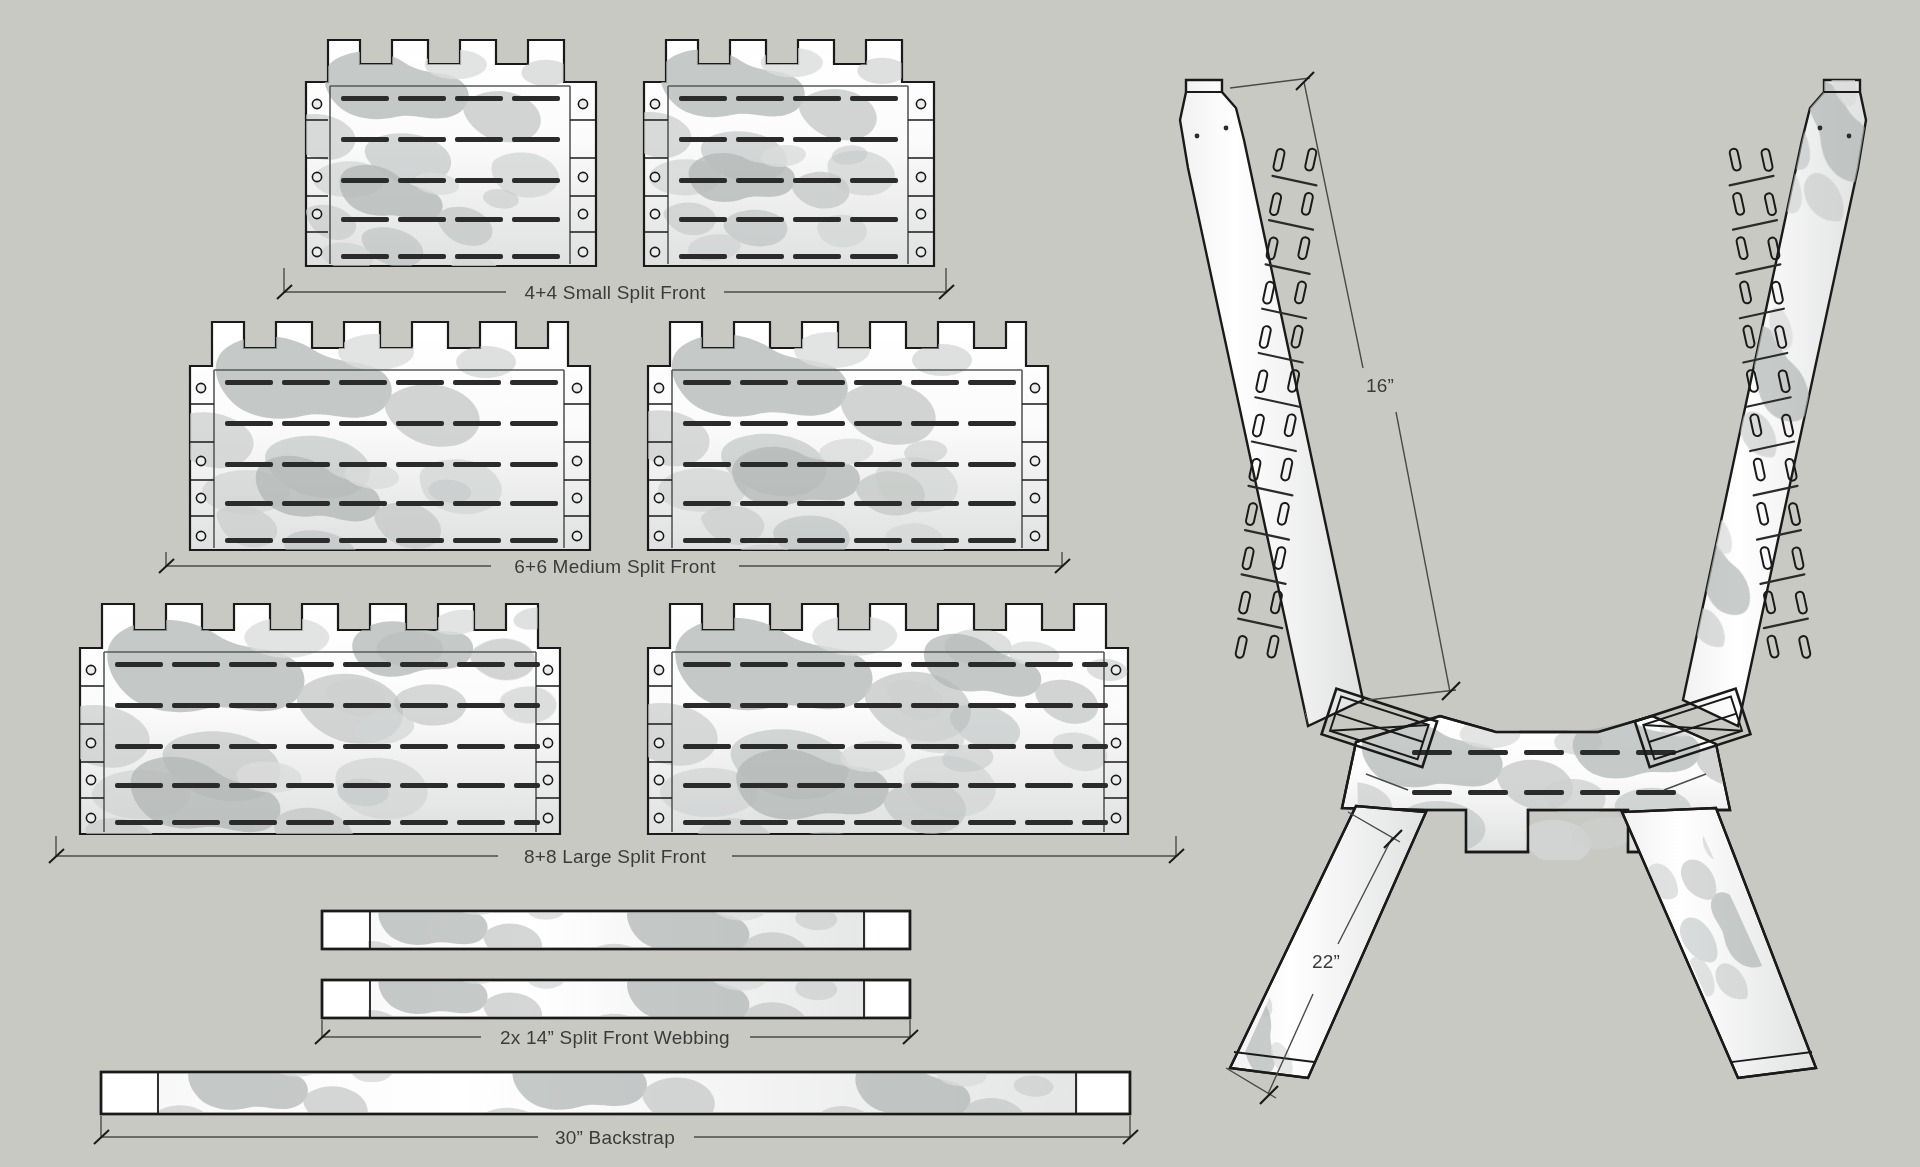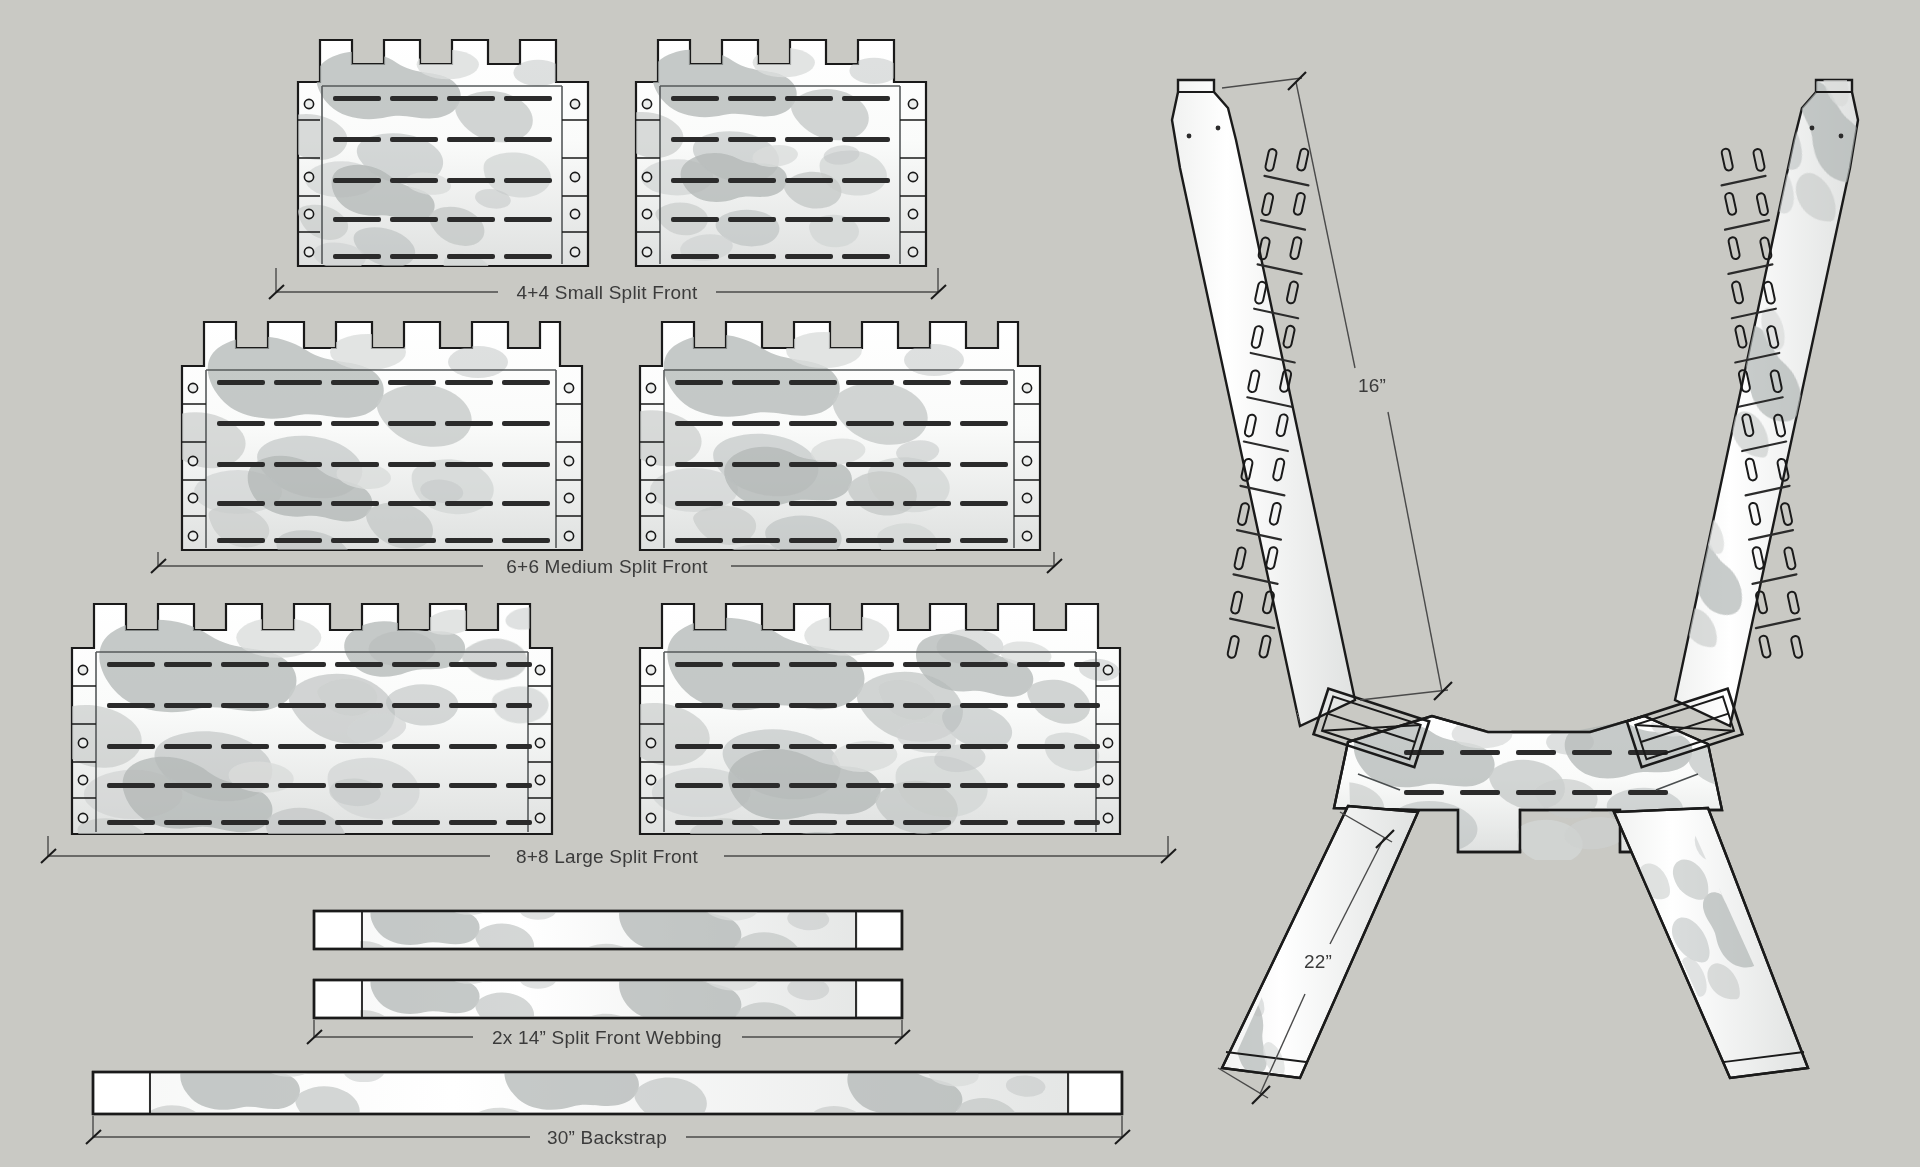--- a/index.html
+++ b/index.html
@@ -1,21 +1,21 @@
 <!DOCTYPE html>
 <html><head>
 <meta charset="utf-8">
 <style>
   html,body{margin:0;padding:0;background:#c9c9c4;}
   body{
     width:1920px;height:1167px;
     font-family:"Liberation Sans","DejaVu Sans",sans-serif;
     overflow:hidden;position:relative;
   }
-  #stage{position:absolute;inset:0;width:1841px;height:1167px;}
+  #stage{position:absolute;inset:0;width:1841px;height:1167px;margin-left:8px;}
   svg#drawing{display:block;width:1920px;height:1167px;}
 
   .dim-label{
     font-family:"Liberation Sans","DejaVu Sans",sans-serif;
     font-size:19px;
     fill:#3b3b3b;
     letter-spacing:0.2px;
   }
 </style>
 </head>

